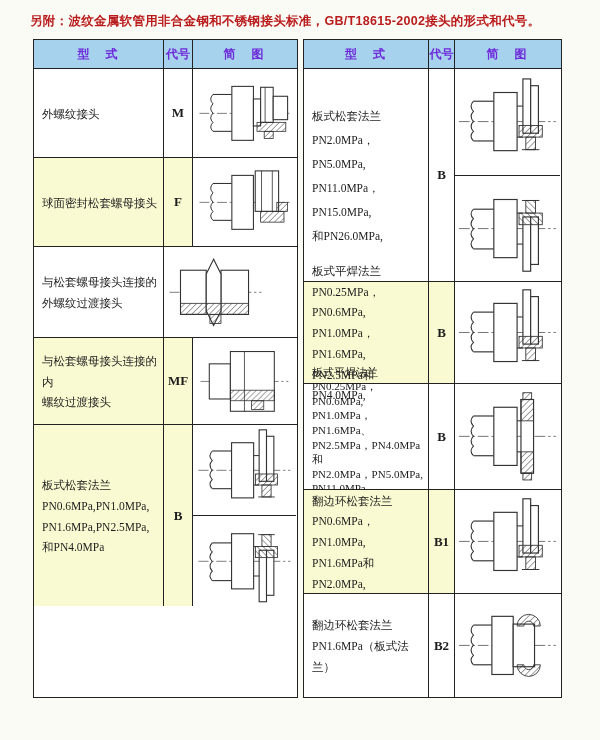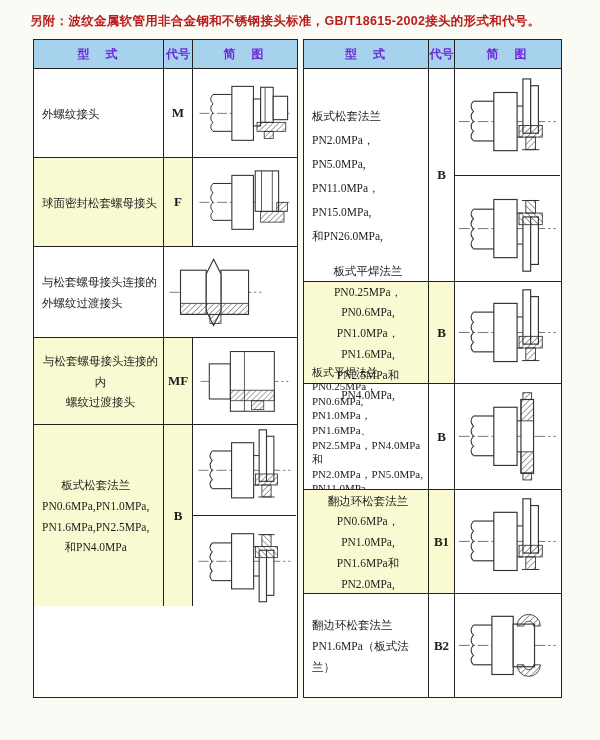--- a/index.html
+++ b/index.html
@@ -15,21 +15,21 @@
   .tbl{border:1.5px solid var(--border,#222);background:#fff;}
   .tbl-left{width:263px;}
   .tbl-right{width:257px;}
   .thead{display:flex;height:28px;background:var(--header-bg,#a7d2ee);border-bottom:1px solid var(--border,#222);}
   .thead .cell{
     display:flex;align-items:center;justify-content:center;
     font-size:12px;font-weight:bold;color:#6d28d9;letter-spacing:2px;
   }
   .row{display:flex;border-bottom:1px solid var(--border,#222);box-sizing:border-box;background:#fff;}
   .row:last-child{border-bottom:none;}
-  .row.hl .type-cell,.row.hl .code-cell{background:var(--highlight-bg,#fafad2);text-align:center;}
+  .row.hl .type-cell,.row.hl .code-cell{background:var(--highlight-bg,#fafad2);}
   .type-cell{
     box-sizing:border-box;border-right:1px solid var(--border,#222);
     display:flex;align-items:center;
     padding:4px 4px 2px 8px;
   }
   .type-text{
     font-family:"Liberation Serif","DejaVu Serif",serif;
     font-size:11.5px;line-height:1.8;white-space:pre-line;color:#1c1c1c;
   }
   .dense .type-text{font-size:11px;line-height:1.32;}

